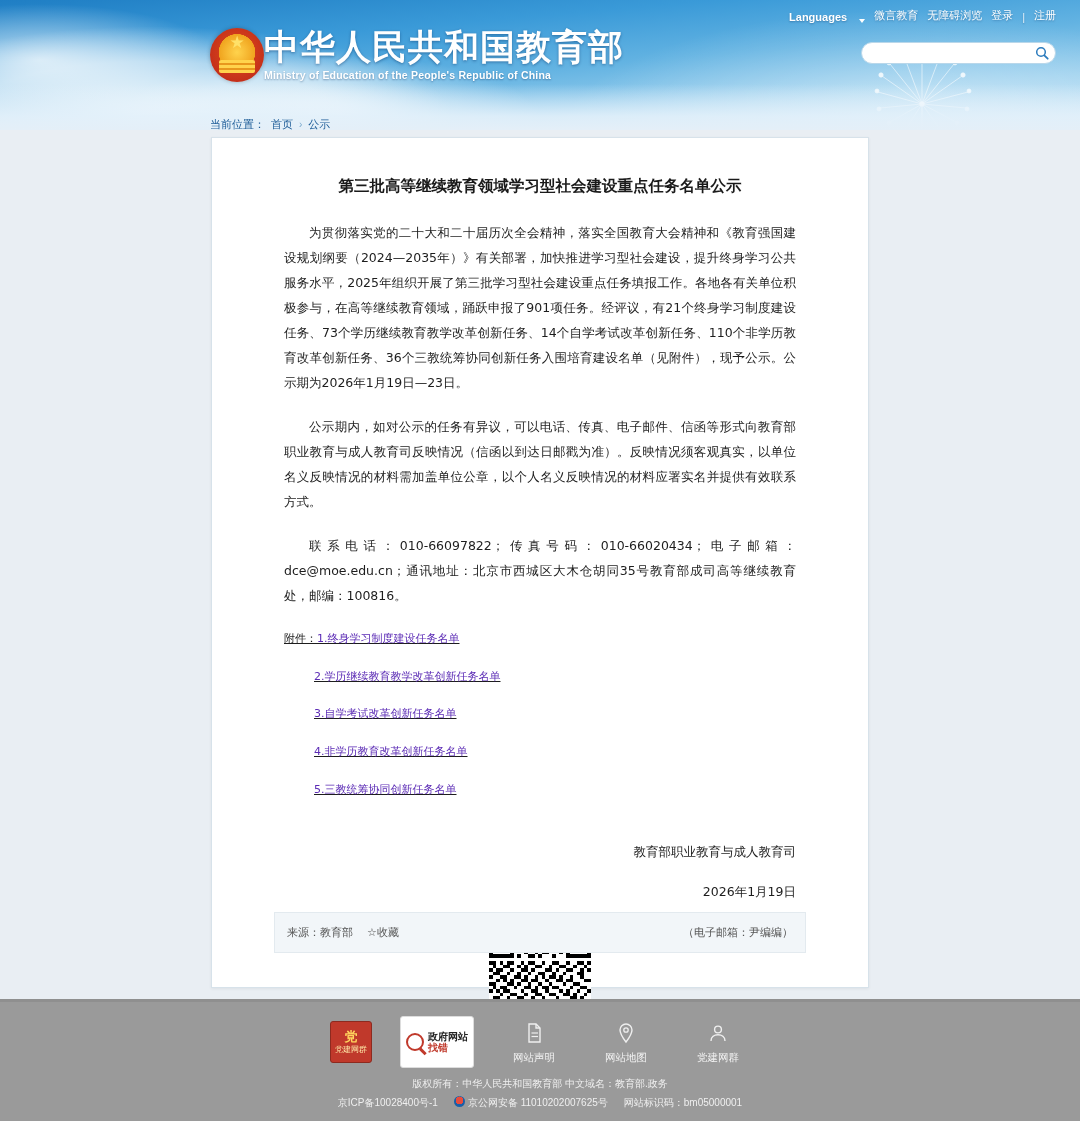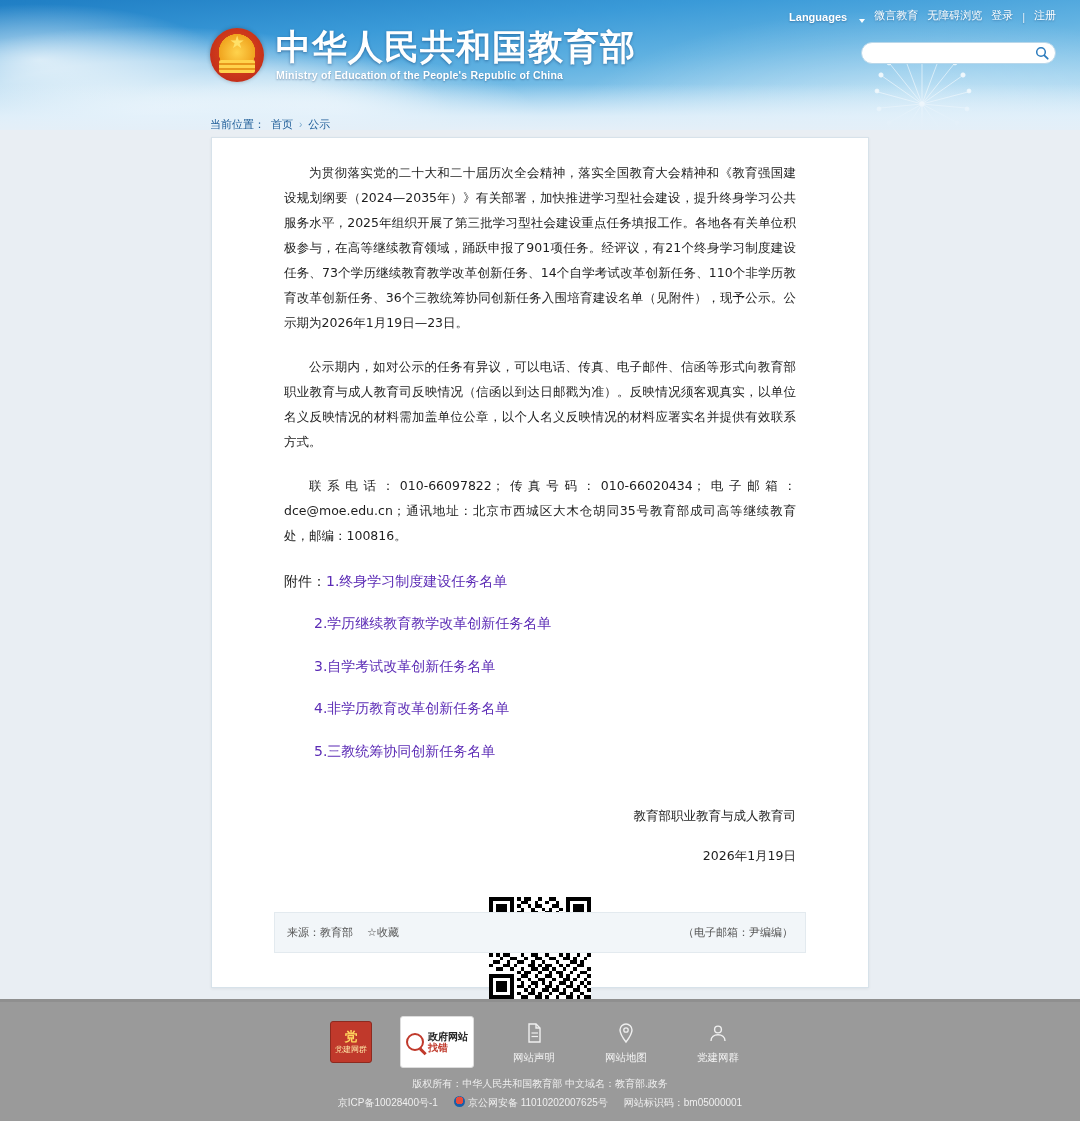--- a/index.html
+++ b/index.html
@@ -23,21 +23,21 @@
       radial-gradient(ellipse 500px 200px at 900px 150px, rgba(255,255,255,0.55) 0%, rgba(255,255,255,0) 70%),
       linear-gradient(175deg,#1f7ec4 0%, #3a9ad8 28%, #63b3e2 52%, #9bd0ee 75%, #cfe8f7 100%);
     overflow:hidden;
   }
   .banner-bottom-fade {
     position:absolute; left:0; right:0; bottom:0; height:46px;
     background:linear-gradient(to bottom, rgba(255,255,255,0) 0%, rgba(226,240,250,0.9) 70%, #e4eff8 100%);
   }
   .logo-wrap {
     position:absolute; left:210px; top:28px;
-    display:flex; align-items:center; gap:12px;
+    display:flex; align-items:center; 
   }
   .emblem {
     width:54px; height:54px; border-radius:50%;
     background:radial-gradient(circle at 50% 45%, #ffd34d 0%, #f0a41e 45%, #cf3a1b 46%, #b8241a 100%);
     position:relative;
     box-shadow:0 0 4px rgba(0,0,0,0.25);
   }
   .emblem:before{
     content:"★"; position:absolute; left:0; right:0; top:4px;
     text-align:center; font-size:17px; color:#ffe169;
@@ -120,23 +120,24 @@
   .art-body { margin:0 72px; padding-top:22px; }
   .art-body p {
     margin:0 0 19px 0;
     font-size:12.5px; line-height:2.0; color:#1d1d1d; text-align:justify;
     font-family:"DejaVu Sans","Liberation Sans",sans-serif;
   }
   .indent { text-indent:2em; }
 
   .attach-block { margin:22px 0 0 0; }
   .attach-line {
-    font-size:14px; line-height:1.6; color:#1d1d1d;
+    font-size:11px; line-height:1.6; color:#1d1d1d;
     margin-bottom:20px;
     font-family:"DejaVu Sans","Liberation Sans",sans-serif;
+    text-decoration:underline;
   }
   .attach-line .lbl { text-indent:0; }
   .attach-line a { color:#5b2bb5; text-decoration:none; }
   .attach-line.sub { margin-left:30px; }
 
   .sign {
     text-align:right; font-size:12.5px; color:#1d1d1d; margin-top:46px;
     font-family:"DejaVu Sans","Liberation Sans",sans-serif;
   }
   .sign .date { margin-top:23px; }
@@ -288,20 +289,21 @@
 <div class="crumb-row">
   <div class="crumb">
     <span>当前位置：</span>
     <a href="#">首页</a>
     <span class="chev">›</span>
     <a href="#">公示</a>
   </div>
 </div>
 
 <div class="card">
+  <div class="art-title">第三批高等继续教育领域学习型社会建设重点任务名单公示</div>
 
   <div class="art-body">
     <p class="indent">为贯彻落实党的二十大和二十届历次全会精神，落实全国教育大会精神和《教育强国建设规划纲要（2024—2035年）》有关部署，加快推进学习型社会建设，提升终身学习公共服务水平，2025年组织开展了第三批学习型社会建设重点任务填报工作。各地各有关单位积极参与，在高等继续教育领域，踊跃申报了901项任务。经评议，有21个终身学习制度建设任务、73个学历继续教育教学改革创新任务、14个自学考试改革创新任务、110个非学历教育改革创新任务、36个三教统筹协同创新任务入围培育建设名单（见附件），现予公示。公示期为2026年1月19日—23日。</p>
     <p class="indent">公示期内，如对公示的任务有异议，可以电话、传真、电子邮件、信函等形式向教育部职业教育与成人教育司反映情况（信函以到达日邮戳为准）。反映情况须客观真实，以单位名义反映情况的材料需加盖单位公章，以个人名义反映情况的材料应署实名并提供有效联系方式。</p>
     <p class="indent">联系电话：010-66097822；传真号码：010-66020434；电子邮箱：dce@moe.edu.cn；通讯地址：北京市西城区大木仓胡同35号教育部成司高等继续教育处，邮编：100816。</p>
 
     <div class="attach-block">
       <div class="attach-line">
         <span class="lbl">附件：</span><a href="#">1.终身学习制度建设任务名单</a>
       </div>

